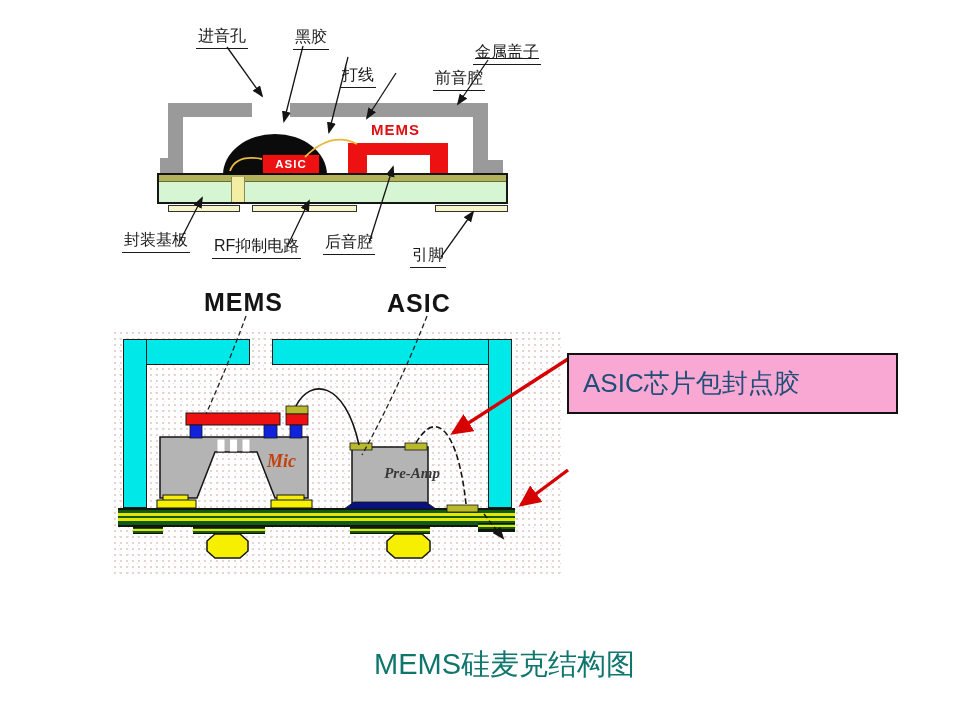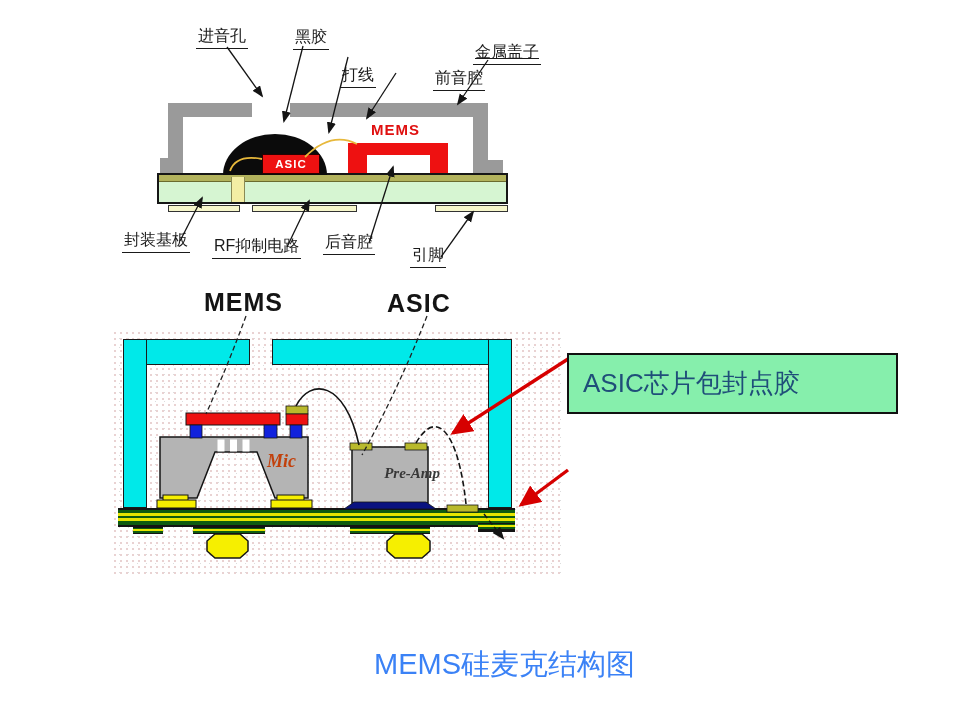--- a/index.html
+++ b/index.html
@@ -27,23 +27,23 @@
   .hdr{font-weight:bold;font-size:25px;color:#141414;letter-spacing:1px;}
   .pcb{background:
         linear-gradient(#141414 0 2px,#0f5c10 2px 5px,#e6e600 5px 8px,#0f5c10 8px 10px,
                         #e6e600 10px 13px,#0f5c10 13px 17px,#141414 17px 19px);}
   .strip{background:linear-gradient(#141414 0 1px,#0f5c10 1px 2.5px,#e6e600 2.5px 4.5px,#0f5c10 4.5px 6px,#141414 6px 7px);}
   .mic-label{font-family:"Liberation Serif", serif;font-style:italic;font-weight:bold;
              font-size:18px;color:#c2410c;}
   .preamp-label{font-family:"Liberation Serif", serif;font-style:italic;font-weight:bold;
                 font-size:15px;color:#383838;text-align:center;}
   .pkg{font-weight:bold;font-size:28px;color:#141414;text-align:center;letter-spacing:1px;}
-  .callout-box{width:313px;height:57px;border:2px solid #111;background:#86efac;
+  .callout-box{width:313px;height:57px;border:2px solid #111;background:#f9a8d4;
                line-height:57px;padding-left:14px;font-size:26px;color:#1f4e79;box-sizing:content-box;}
-  .caption{font-size:29px;color:#3b82f6;text-align:center;}
+  .caption{font-size:29px;color:#0f766e;text-align:center;}
   svg{position:absolute;left:0;top:0;}
 </style>
 </head>
 <body>
 
 <div id="page">
 
   <div class="abs dots" style="left:112px;top:330px;width:450px;height:245px;"></div>
 
   <div class="abs cover" style="left:168px;top:103px;width:84px;height:14px;"></div>

